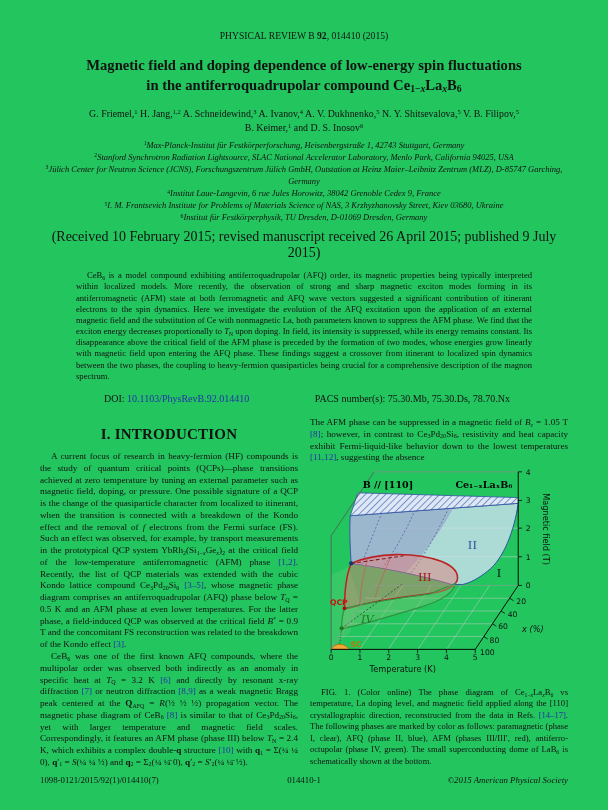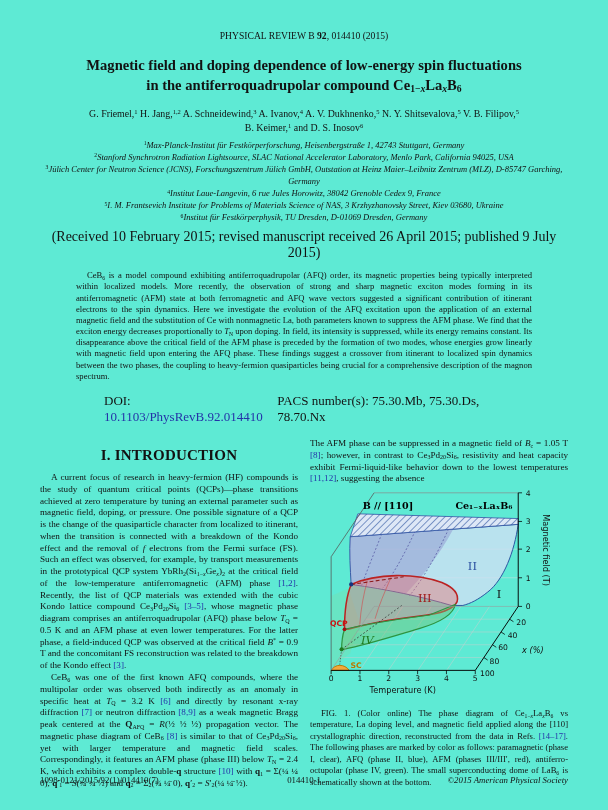--- a/index.html
+++ b/index.html
@@ -1,28 +1,28 @@
 <!DOCTYPE html>
 <html><head>
 <meta charset="utf-8">
 <style>
   html,body{margin:0;padding:0;background:#9a9a9a;}
   .page{
     position:relative; width:608px; height:810px; margin:0 auto;
-    background:#5eead4; overflow:hidden;
+    background:#22c55e; overflow:hidden;
     font-family:"Liberation Serif", serif; color:#121212;
   }
   .content{padding:30px 40px 0 40px;}
   .jheader{text-align:center; font-size:9.6px;}
   .title{margin:15px 18px 0; font-size:14.6px; font-weight:bold; text-align:center; line-height:1.34;}
   .authors{margin-top:12px; text-align:center; font-size:9.9px; line-height:1.4;}
   .affils{margin-top:4px; text-align:center; font-size:8.5px; line-height:1.42;}
   .received{margin-top:6px; text-align:center; font-size:14px;}
   .abstract{margin:9px 36px 0; font-size:8.6px; line-height:1.3; text-align:justify; text-indent:11px;}
-  .doiline{margin:11px 58px 0 64px; display:flex; justify-content:space-between; font-size:13px;}
+  .doiline{margin:11px 58px 0 64px; display:flex; justify-content:space-between; font-size:10px;}
   .doilink, .reflink{color:#2433a8; text-decoration:none; cursor:pointer;}
   .cols{display:flex; gap:12px; margin-top:13px;}
   .col{width:258px;}
   .sechead{text-align:center; font-weight:bold; font-size:15px; margin:9px 0 8px; letter-spacing:.2px;}
   .body{font-size:9.15px; line-height:1.285; text-align:justify; margin:0;}
   p.indent{text-indent:11px;}
   sup{font-size:.66em; vertical-align:baseline; position:relative; top:-.45em; line-height:0;}
   sub{font-size:.66em; vertical-align:baseline; position:relative; top:.26em; line-height:0;}
   .figwrap{margin-top:4px;}
   .caption{font-size:8.6px; line-height:1.33; text-align:justify; text-indent:11px; margin-top:5px;}

